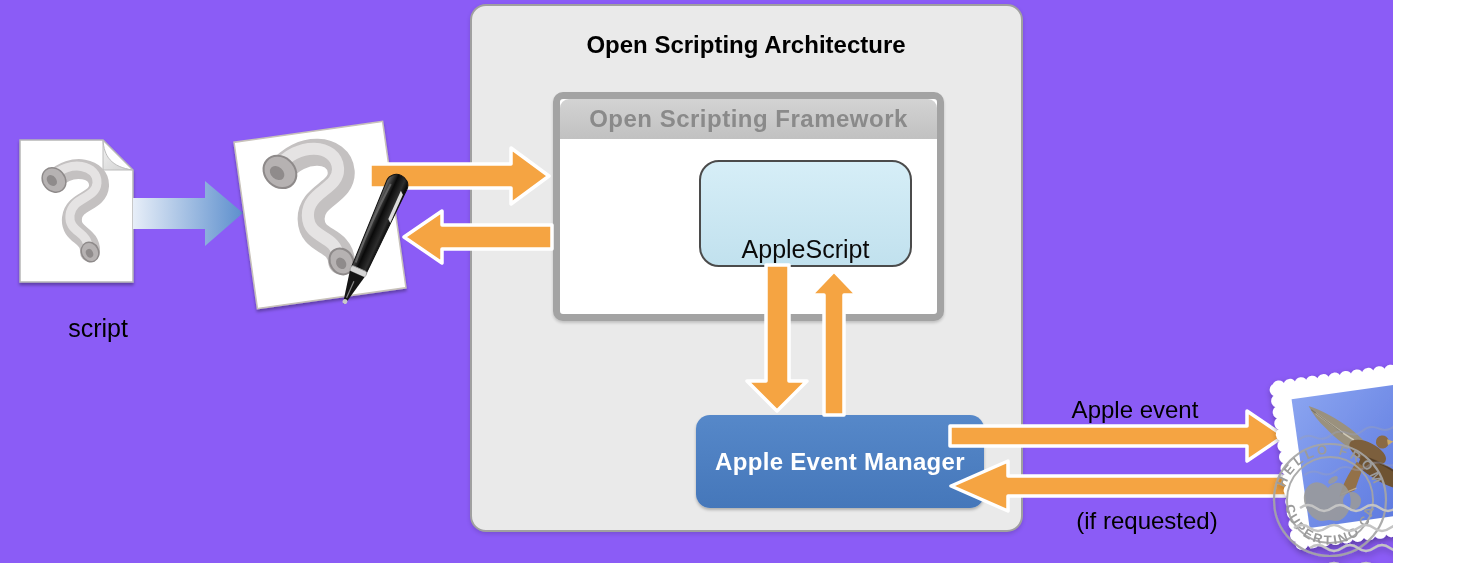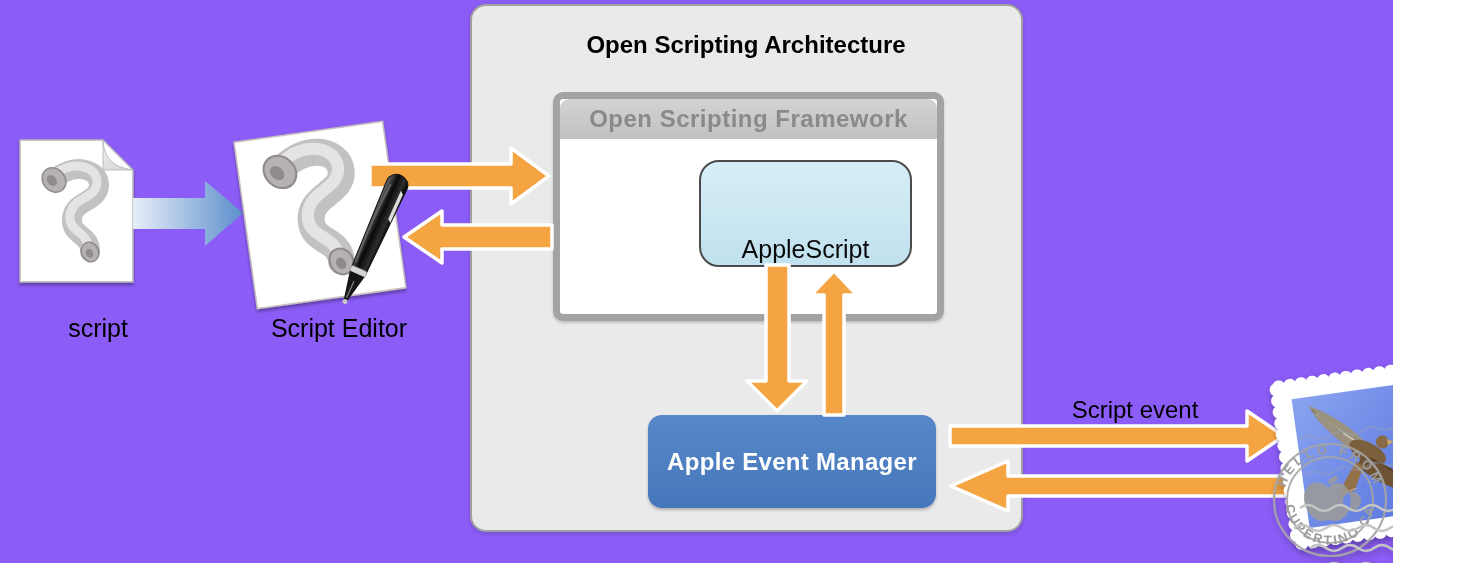--- a/index.html
+++ b/index.html
@@ -14,21 +14,21 @@
                  font-size:24px;font-weight:bold;color:#000;white-space:nowrap;z-index:2;}
   .box-osf{position:absolute;left:553px;top:92px;width:377px;height:215px;background:#fff;
            border:7px solid #a3a3a3;border-radius:10px;box-shadow:0 2px 3px rgba(0,0,0,.18);z-index:2;}
   .osf-header{height:40px;background:linear-gradient(#d3d3d3,#c1c1c1);
               border-radius:9px 9px 0 0;display:flex;align-items:center;justify-content:center;
               font-size:24px;font-weight:bold;color:#8a8a8a;letter-spacing:.5px;}
   .box-as{position:absolute;left:699px;top:160px;width:209px;height:103px;
           background:linear-gradient(#d6eef7,#c1e1ee);border:2px solid #4b4b4b;border-radius:20px;
           display:flex;flex-direction:column;align-items:center;justify-content:flex-end;
           font-size:25px;line-height:31px;color:#0a0a0a;z-index:3;}
-  .box-aem{position:absolute;left:648px;top:415px;width:288px;height:93px;
+  .box-aem{position:absolute;left:696px;top:415px;width:288px;height:93px;
            background:linear-gradient(#5688c9,#4577ba);border-radius:14px;
            display:flex;align-items:center;justify-content:center;
            font-size:24px;font-weight:bold;color:#fff;letter-spacing:.3px;
            box-shadow:0 2px 3px rgba(0,0,0,.25);z-index:3;}
 
   
   .overlay{position:absolute;left:0;top:0;width:1460px;height:563px;pointer-events:none;z-index:5;}
 
   
   .lbl{position:absolute;transform:translateX(-50%);font-size:25px;color:#000;
@@ -178,18 +178,18 @@
           <path d="M -30 8 q 8 -6 16 0 t 16 0 t 16 0 t 16 0 t 16 0 t 16 0 t 16 0 t 16 0"></path>
           <path d="M -36 28 q 8 -6 16 0 t 16 0 t 16 0 t 16 0 t 16 0 t 16 0 t 16 0 t 16 0 t 16 0"></path>
           <path d="M -20 48 q 8 -6 16 0 t 16 0 t 16 0 t 16 0 t 16 0 t 16 0 t 16 0 t 16 0"></path>
           <path d="M -4 66 q 8 -6 16 0 t 16 0 t 16 0 t 16 0 t 16 0 t 16 0"></path>
         </g>
       </g>
     </g>
   </svg>
 
   <div class="lbl" style="left:78px;top:314px;margin-left:20px;">script</div>
-  <div class="lbl" style="left:339px;top:314px;">Script Editor</div>
-  <div class="lbl lbl-apple-event" style="left:1135px;top:396px;">Script event</div>
+  <div class="lbl lbl-apple-event" style="left:1135px;top:396px;">Apple event</div>
   <div class="lbl lbl-reply" style="left:1147px;top:506px;">
+    <div>(if requested)</div>
   </div>
 
 </div>
 
 </body></html>

